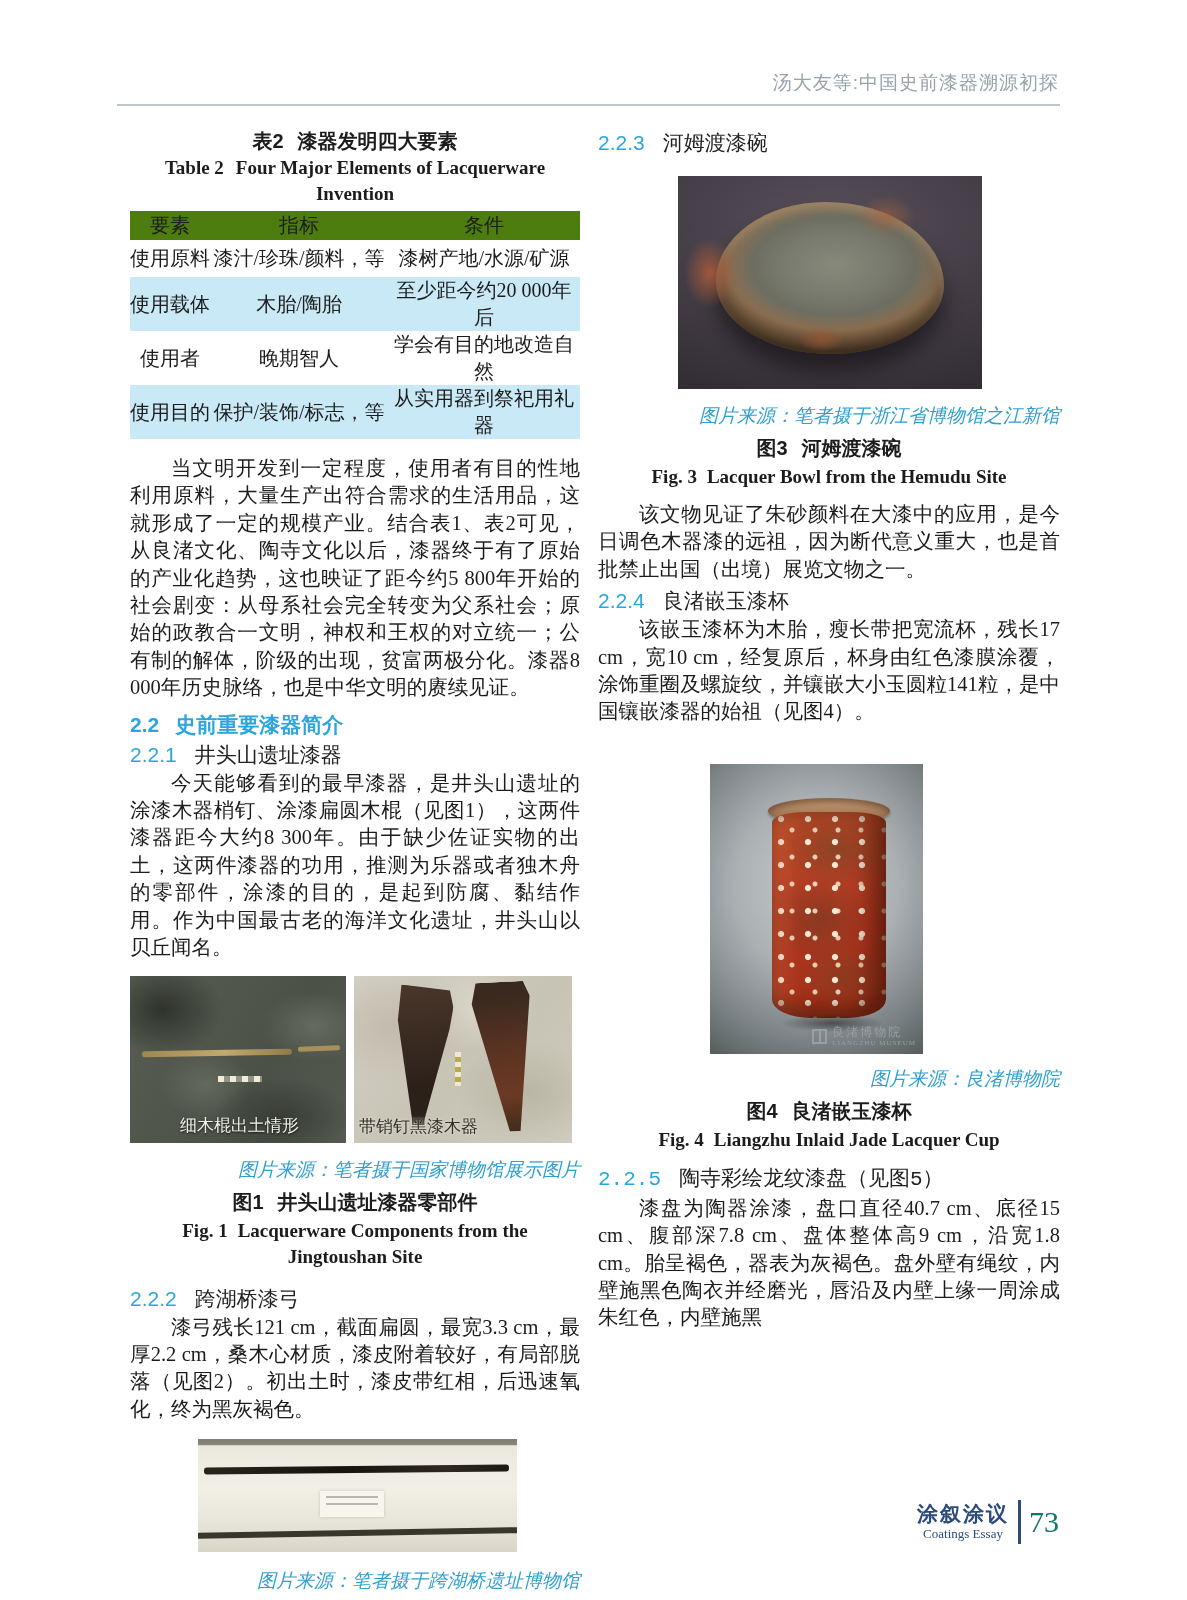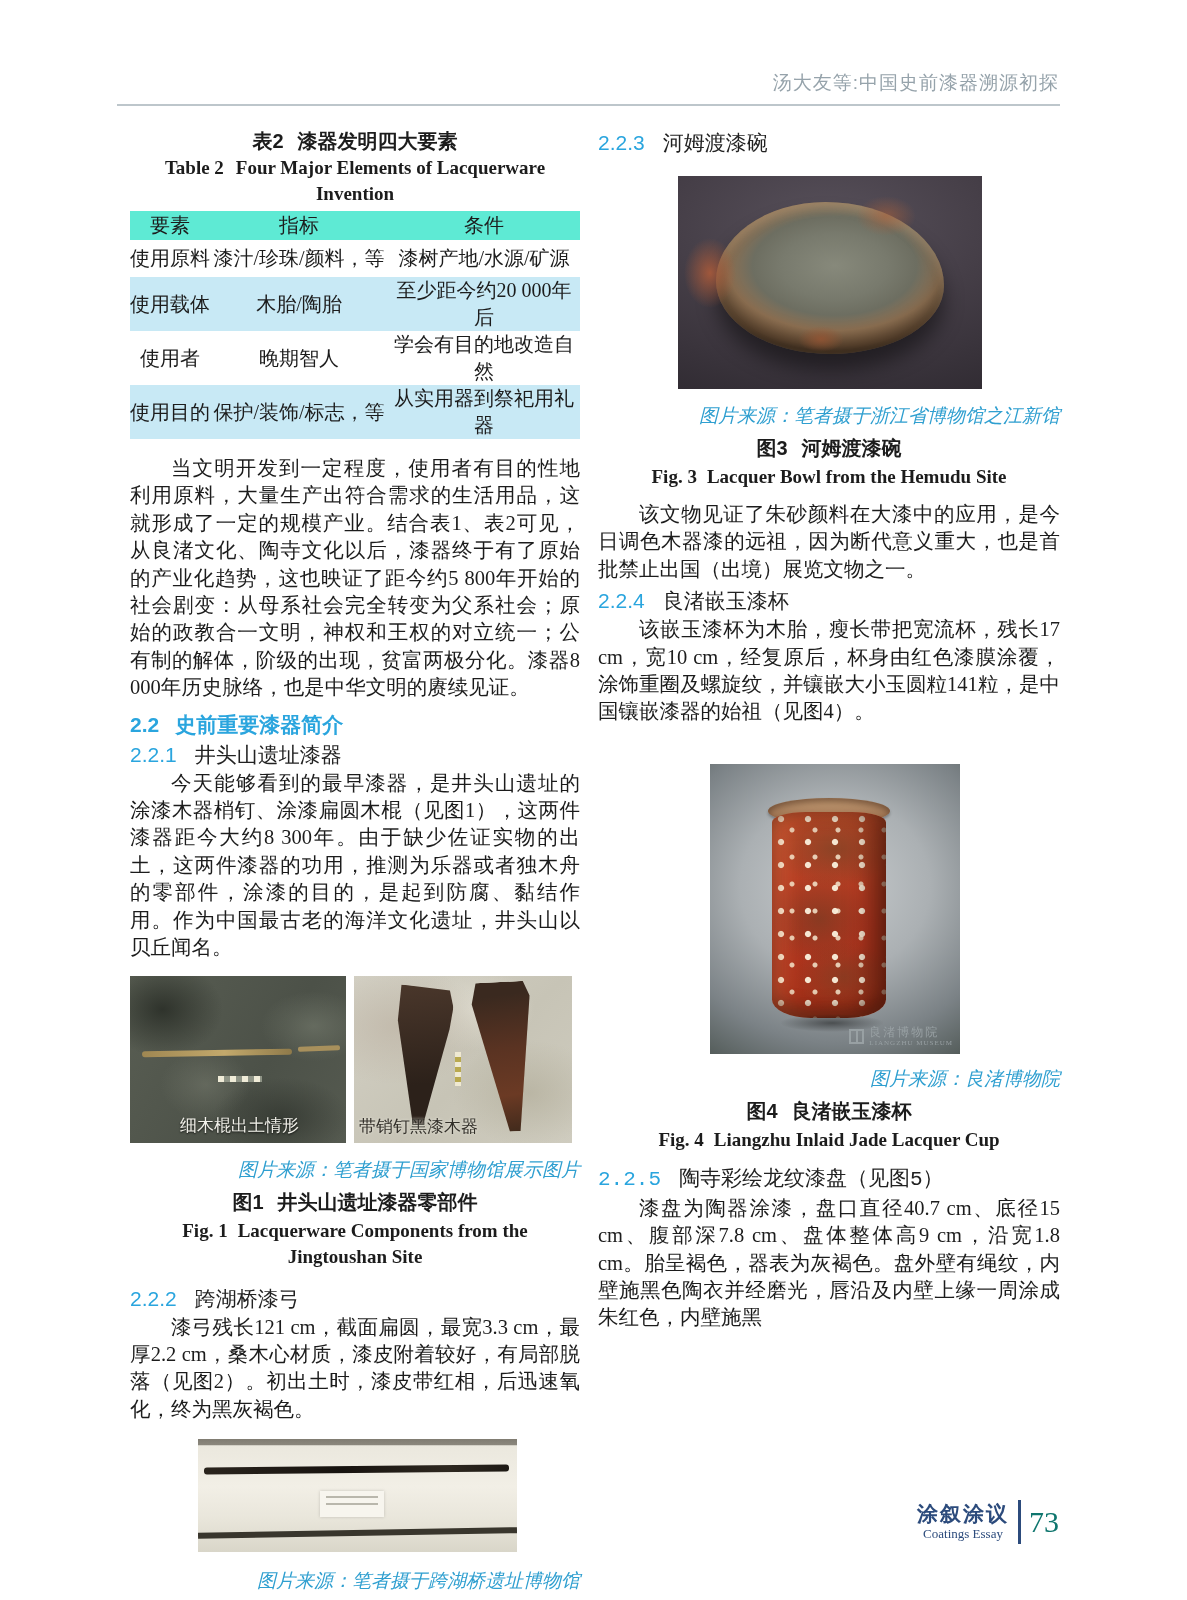--- a/index.html
+++ b/index.html
@@ -25,21 +25,21 @@
   .h2 .hnum{margin-right:16px;}
   .h3{font-family:"Liberation Sans","DejaVu Sans",sans-serif;font-size:21px;line-height:30px;margin:0;color:#222;}
   .h3 .hnum{color:#2aa5de;margin-right:18px;}
   
   .tbl-title-cn{font-family:"Liberation Sans","DejaVu Sans",sans-serif;font-weight:bold;
       font-size:20px;text-align:center;line-height:27px;}
   .tbl-title-cn .capnum{margin-right:14px;}
   .tbl-title-en{font-weight:bold;font-size:19px;text-align:center;line-height:26px;}
   .tbl-title-en .capnum{margin-right:12px;}
   table.tbl{width:100%;border-collapse:collapse;margin-top:4px;font-size:20px;}
-  table.tbl th{background:#5eead4;font-weight:normal;height:29px;text-align:center;padding:0;}
+  table.tbl th{background:#4d7c0f;font-weight:normal;height:29px;text-align:center;padding:0;}
   table.tbl td{height:37px;text-align:center;padding:0;}
   table.tbl tr.alt td{background:#c8e9f5;}
   
   .fig-src{font-size:19px;font-style:italic;color:#2f9fd0;text-align:right;line-height:26px;margin:14px 0 0 0;}
   .cap-cn{font-family:"Liberation Sans","DejaVu Sans",sans-serif;font-weight:bold;font-size:20px;
       text-align:center;line-height:27px;margin:6px 0 0 0;}
   .cap-cn .capnum{margin-right:14px;}
   .cap-en{font-weight:bold;font-size:19px;text-align:center;line-height:26px;margin:2px 0 0 0;}
   .cap-en .capnum{margin-right:10px;}
   .photo{position:relative;overflow:hidden;}
@@ -93,21 +93,21 @@
   .bowl{position:absolute;left:38px;top:26px;width:228px;height:152px;border-radius:48% 52% 50% 50%/52% 55% 45% 48%;
     background:radial-gradient(62% 56% at 52% 42%,#87897b 0%,#787a6d 38%,#6d6e61 58%,#8d7052 76%,#6e5238 94%,#5a432e 100%);
     box-shadow:inset 0 6px 10px rgba(235,215,180,.25),inset 0 -10px 20px rgba(0,0,0,.4),0 16px 20px rgba(0,0,0,.45);}
   .bowl-patch1{position:absolute;left:6px;top:62px;width:52px;height:70px;border-radius:50%;
     background:radial-gradient(closest-side,rgba(176,92,58,.85),transparent);}
   .bowl-patch2{position:absolute;left:178px;top:20px;width:60px;height:40px;border-radius:50%;
     background:radial-gradient(closest-side,rgba(168,96,60,.6),transparent);}
   .bowl-chip{position:absolute;left:120px;top:150px;width:46px;height:26px;border-radius:50%;
     background:radial-gradient(closest-side,rgba(150,84,50,.8),transparent);}
   
-  .fig4{width:250px;height:290px;margin:38px 0 0 112px;
+  .fig4{width:213px;height:290px;margin:38px 0 0 112px;
     background:radial-gradient(95% 75% at 50% 42%,#c7cbcd 0%,#abb0b3 40%,#7b8286 72%,#49524e 100%);}
   .cup-rim{position:absolute;left:58px;top:34px;width:122px;height:26px;border-radius:50%;
     background:linear-gradient(180deg,#cfa87e,#9a6f4e 75%);
     box-shadow:inset 0 4px 6px rgba(60,30,15,.55),0 2px 3px rgba(0,0,0,.3);}
   .cup{position:absolute;left:62px;top:48px;width:114px;height:206px;
     border-radius:30% 30% 34% 34%/5% 5% 9% 9%;
     background:
       radial-gradient(circle at 9px 7px,rgba(250,240,220,.95) 0 2.6px,transparent 3.6px),
       radial-gradient(circle at 20px 18px,rgba(244,230,205,.85) 0 2px,transparent 3px),
       radial-gradient(70% 26% at 55% 18%,rgba(112,66,38,.6),transparent 72%),

